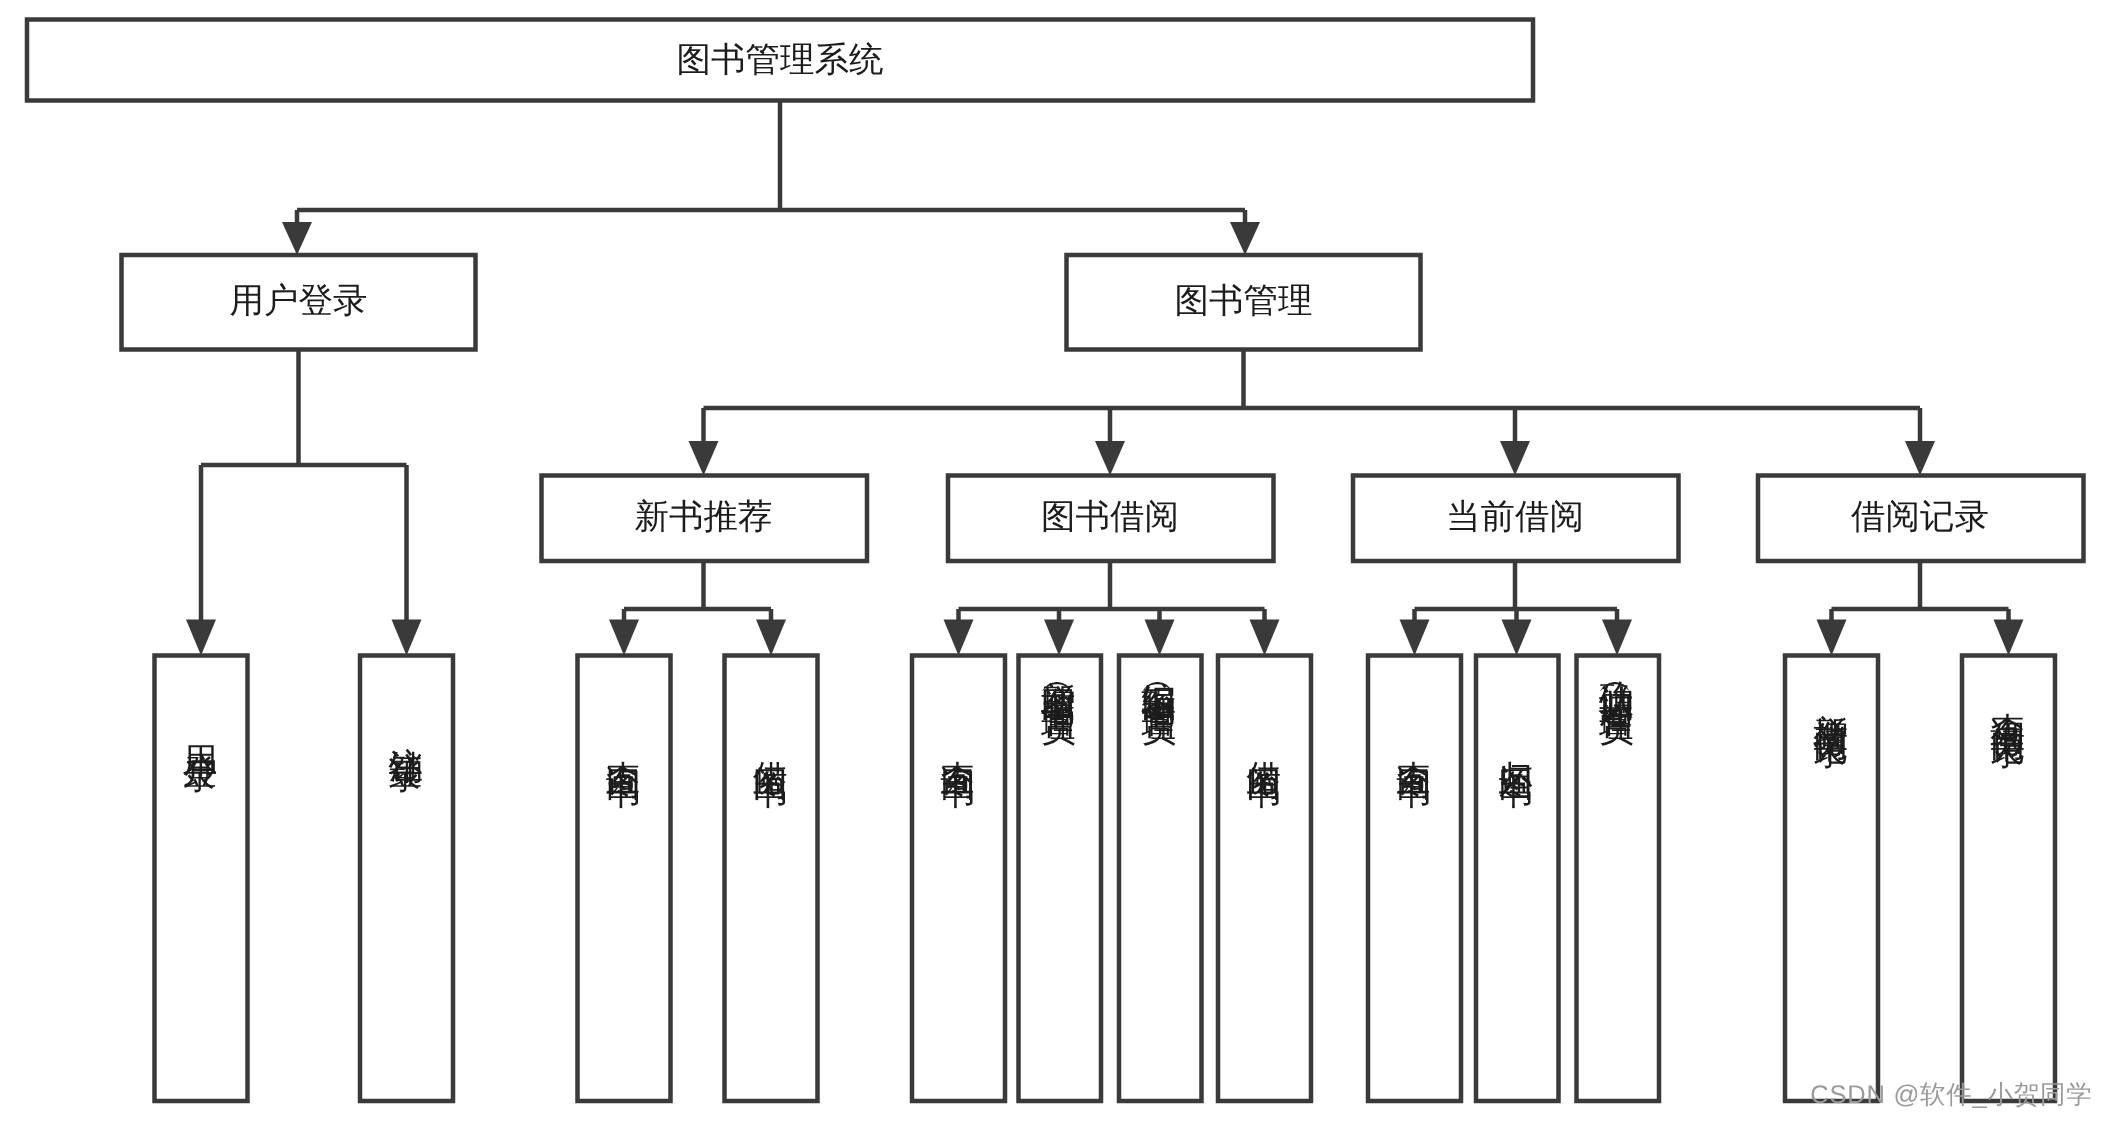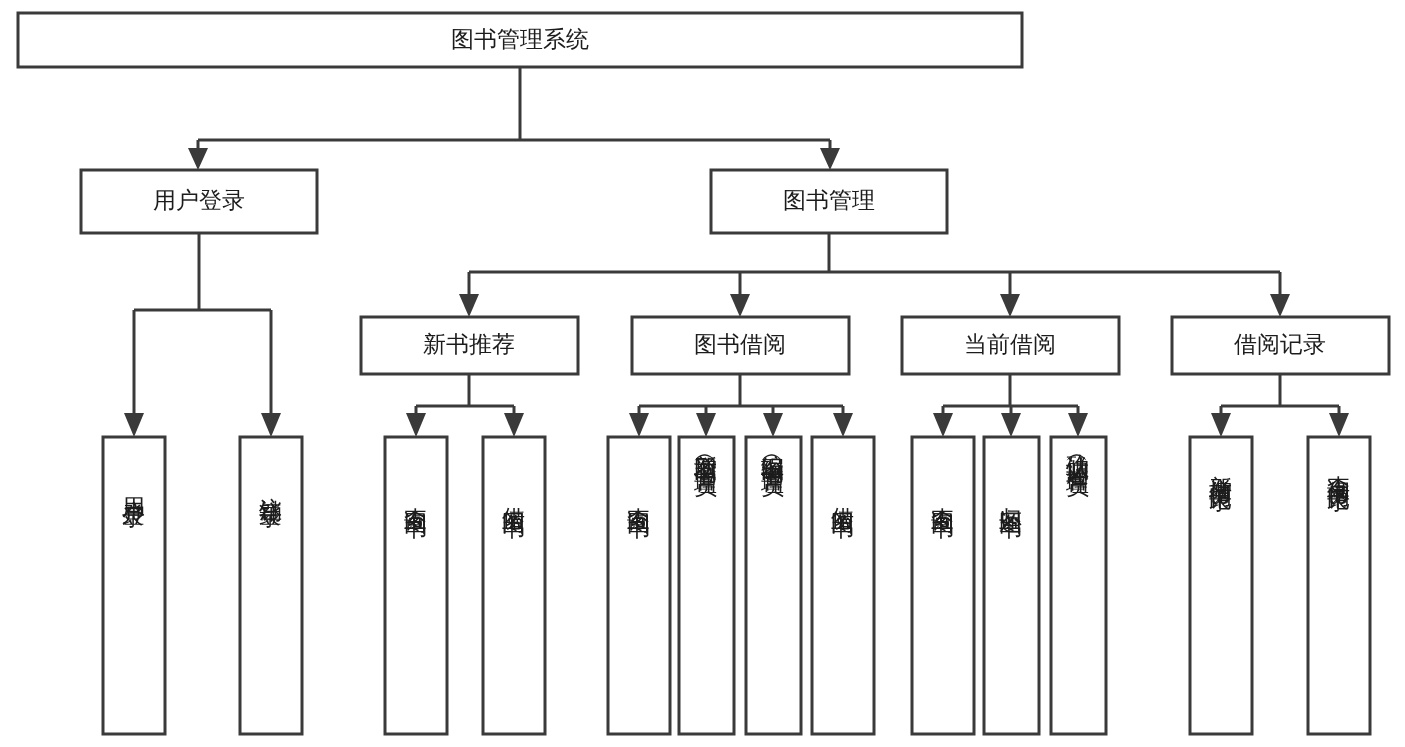--- a/index.html
+++ b/index.html
@@ -219,13 +219,14 @@
     <g>
       <rect class="nodebox" x="1190" y="437" width="62" height="297"></rect>
       <text class="node-label-vertical" x="1221" y="466">新增借阅记录</text>
     </g>
     <g>
       <rect class="nodebox" x="1308" y="437" width="62" height="297"></rect>
       <text class="node-label-vertical" x="1339" y="466">查询借阅记录</text>
     </g>
   </svg>
 
+  <div class="watermark">CSDN @软件_小贺同学</div>
 </div>
 
 </body></html>

